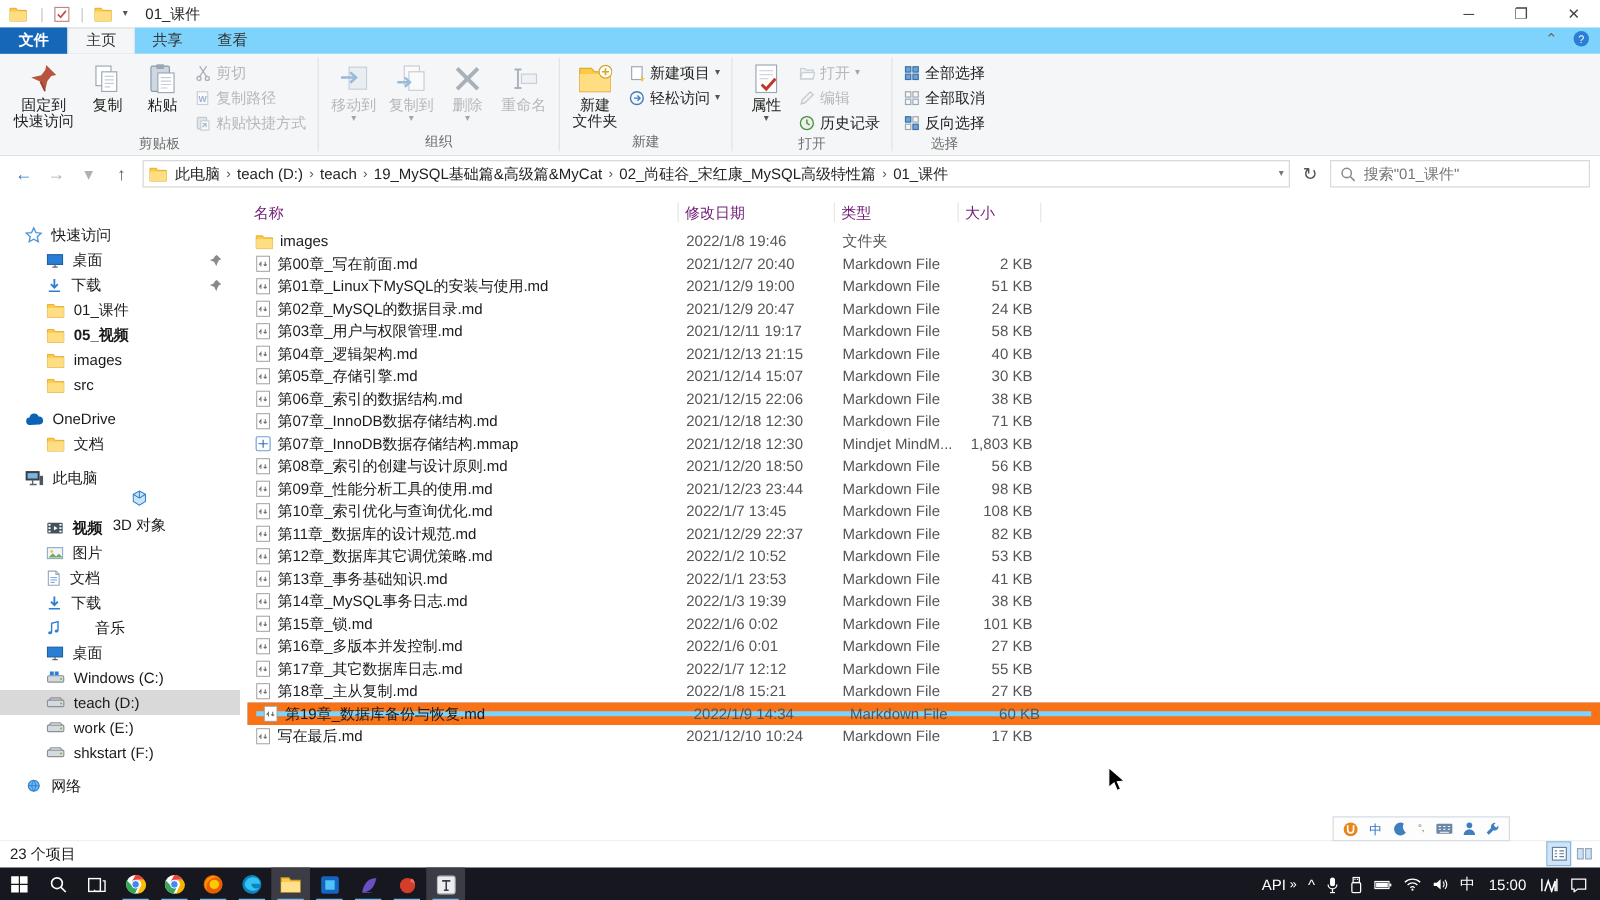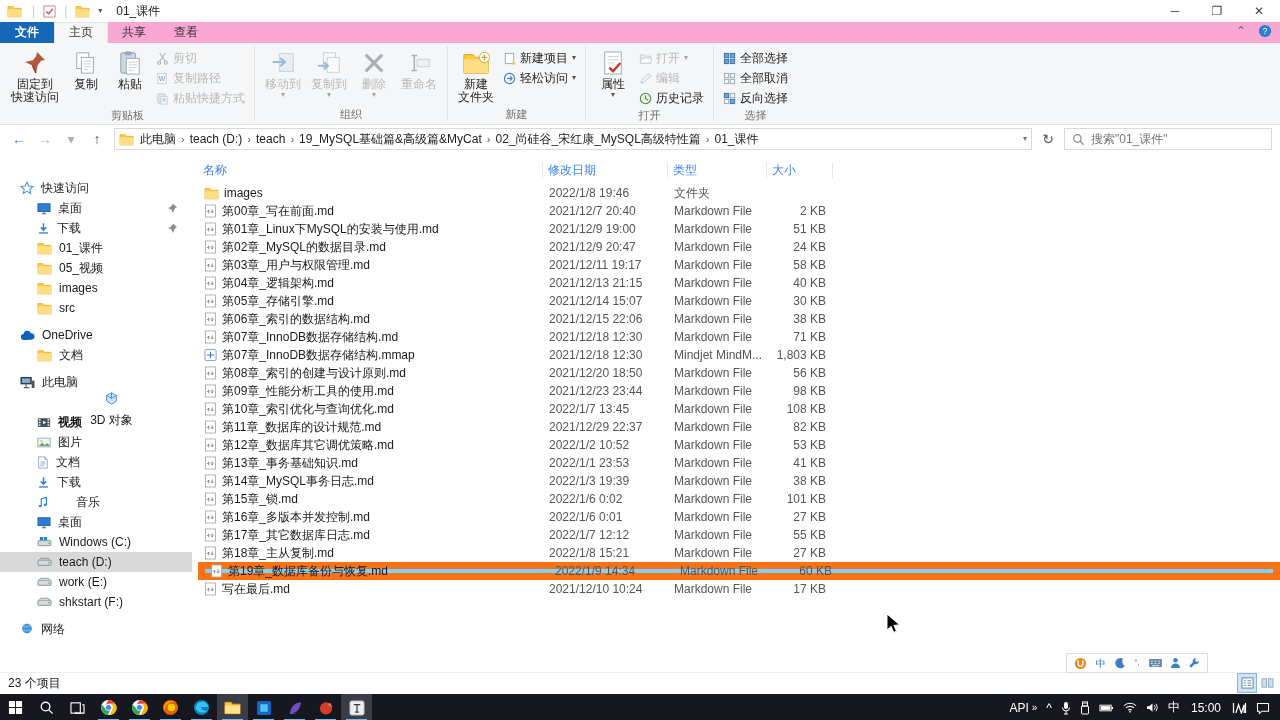--- a/index.html
+++ b/index.html
@@ -11,21 +11,21 @@
 
 .titlebar{height:22px;display:flex;align-items:center;background:#fff;position:relative}
 .titlebar .app-ic{margin-left:7px}
 .qat{display:flex;align-items:center;gap:8px;margin-left:10px}
 .qat .sep{color:#c9c9c9}
 .title-text{margin-left:14px;font-size:12px;color:#222}
 .caption-btns{position:absolute;right:0;top:0;height:22px;display:flex}
 .cap{width:42px;height:22px;display:flex;align-items:center;justify-content:center;color:#444;font-size:12px}
 
 
-.tabrow{height:21px;display:flex;align-items:flex-start;background:#f9a8d4;position:relative}
+.tabrow{height:21px;display:flex;align-items:flex-start;background:#7dd3fc;position:relative}
 .tab{padding:2px 14px 3px;color:#333;height:21px;display:flex;align-items:center}
 .tab-file{background:#1667b8;color:#fff;font-weight:bold;padding:2px 15px 3px}
 .tab-active{background:#f5f6f7;border:1px solid #e5e5e5;border-bottom:none}
 .tabrow-right{position:absolute;right:8px;top:2px;display:flex;gap:12px;align-items:center}
 
 
 .ribbon{height:82px;background:#f5f6f7;border-bottom:1px solid #e1e1e1;display:flex;align-items:stretch;padding-left:2px}
 .rgroup{display:flex;flex-direction:column;padding:2px 4px 0}
 .rgroup-body{flex:1;display:flex;align-items:flex-start}
 .rgroup-label{text-align:center;color:#6d6d6d;font-size:11px;height:17px;line-height:15px}
@@ -53,21 +53,21 @@
 
 .main{height:519px;display:flex;background:#fff;position:relative}
 .sidebar{width:192px;padding-top:18px;overflow:hidden}
 .srow{height:20px;display:flex;align-items:center;gap:7px;padding-right:6px;position:relative}
 .srow .lbl{white-space:nowrap}
 .srow.sel{background:#d9d9d9}
 .ssec{margin-top:7px}
 .pin-right{position:absolute;right:14px}
 
 .filearea{flex:1;position:relative;padding-left:6px}
-.cols{display:flex;height:22px;align-items:center;color:#3b82f6;margin-top:6px}
+.cols{display:flex;height:22px;align-items:center;color:#701a75;margin-top:6px}
 .col{padding-left:5px;border-right:1px solid #e8e8e8;height:16px;line-height:16px}
 .c-name{width:345px}
 .c-date{width:125px}
 .c-type{width:99px}
 .c-size{width:66px}
 .rows{margin-top:3px}
 .frow{height:18px;display:flex;align-items:center;border:1px solid transparent}
 .frow.hover{background:#7dd3fc;border:7px solid #f97316}
 .cell{padding-left:5px;overflow:hidden;white-space:nowrap}
 .cell-name{width:345px;display:flex;align-items:center;gap:5px}
@@ -421,21 +421,21 @@
         </div>
         <div class="srow" style="padding-left: 37px;">
           <span class="icon">
             <svg width="15" height="14" viewBox="0 0 16 15">
               <path d="M1 2.8h5.4l1.3 1.8H15v9.2H1z" fill="#ffca43" stroke="#d9a42a" stroke-width=".7"></path>
               <path d="M1 5.6h14v8.2H1z" fill="#ffdd82"></path>
             </svg>
           </span>
           <span class="lbl">01_课件</span>
         </div>
-        <div class="srow" style="padding-left: 37px;">
+        <div class="srow" style="padding-left: 37px; font-weight: bold;">
           <span class="icon">
             <svg width="15" height="14" viewBox="0 0 16 15">
               <path d="M1 2.8h5.4l1.3 1.8H15v9.2H1z" fill="#ffca43" stroke="#d9a42a" stroke-width=".7"></path>
               <path d="M1 5.6h14v8.2H1z" fill="#ffdd82"></path>
             </svg>
           </span>
           <span class="lbl">05_视频</span>
         </div>
         <div class="srow" style="padding-left: 37px;">
           <span class="icon">

